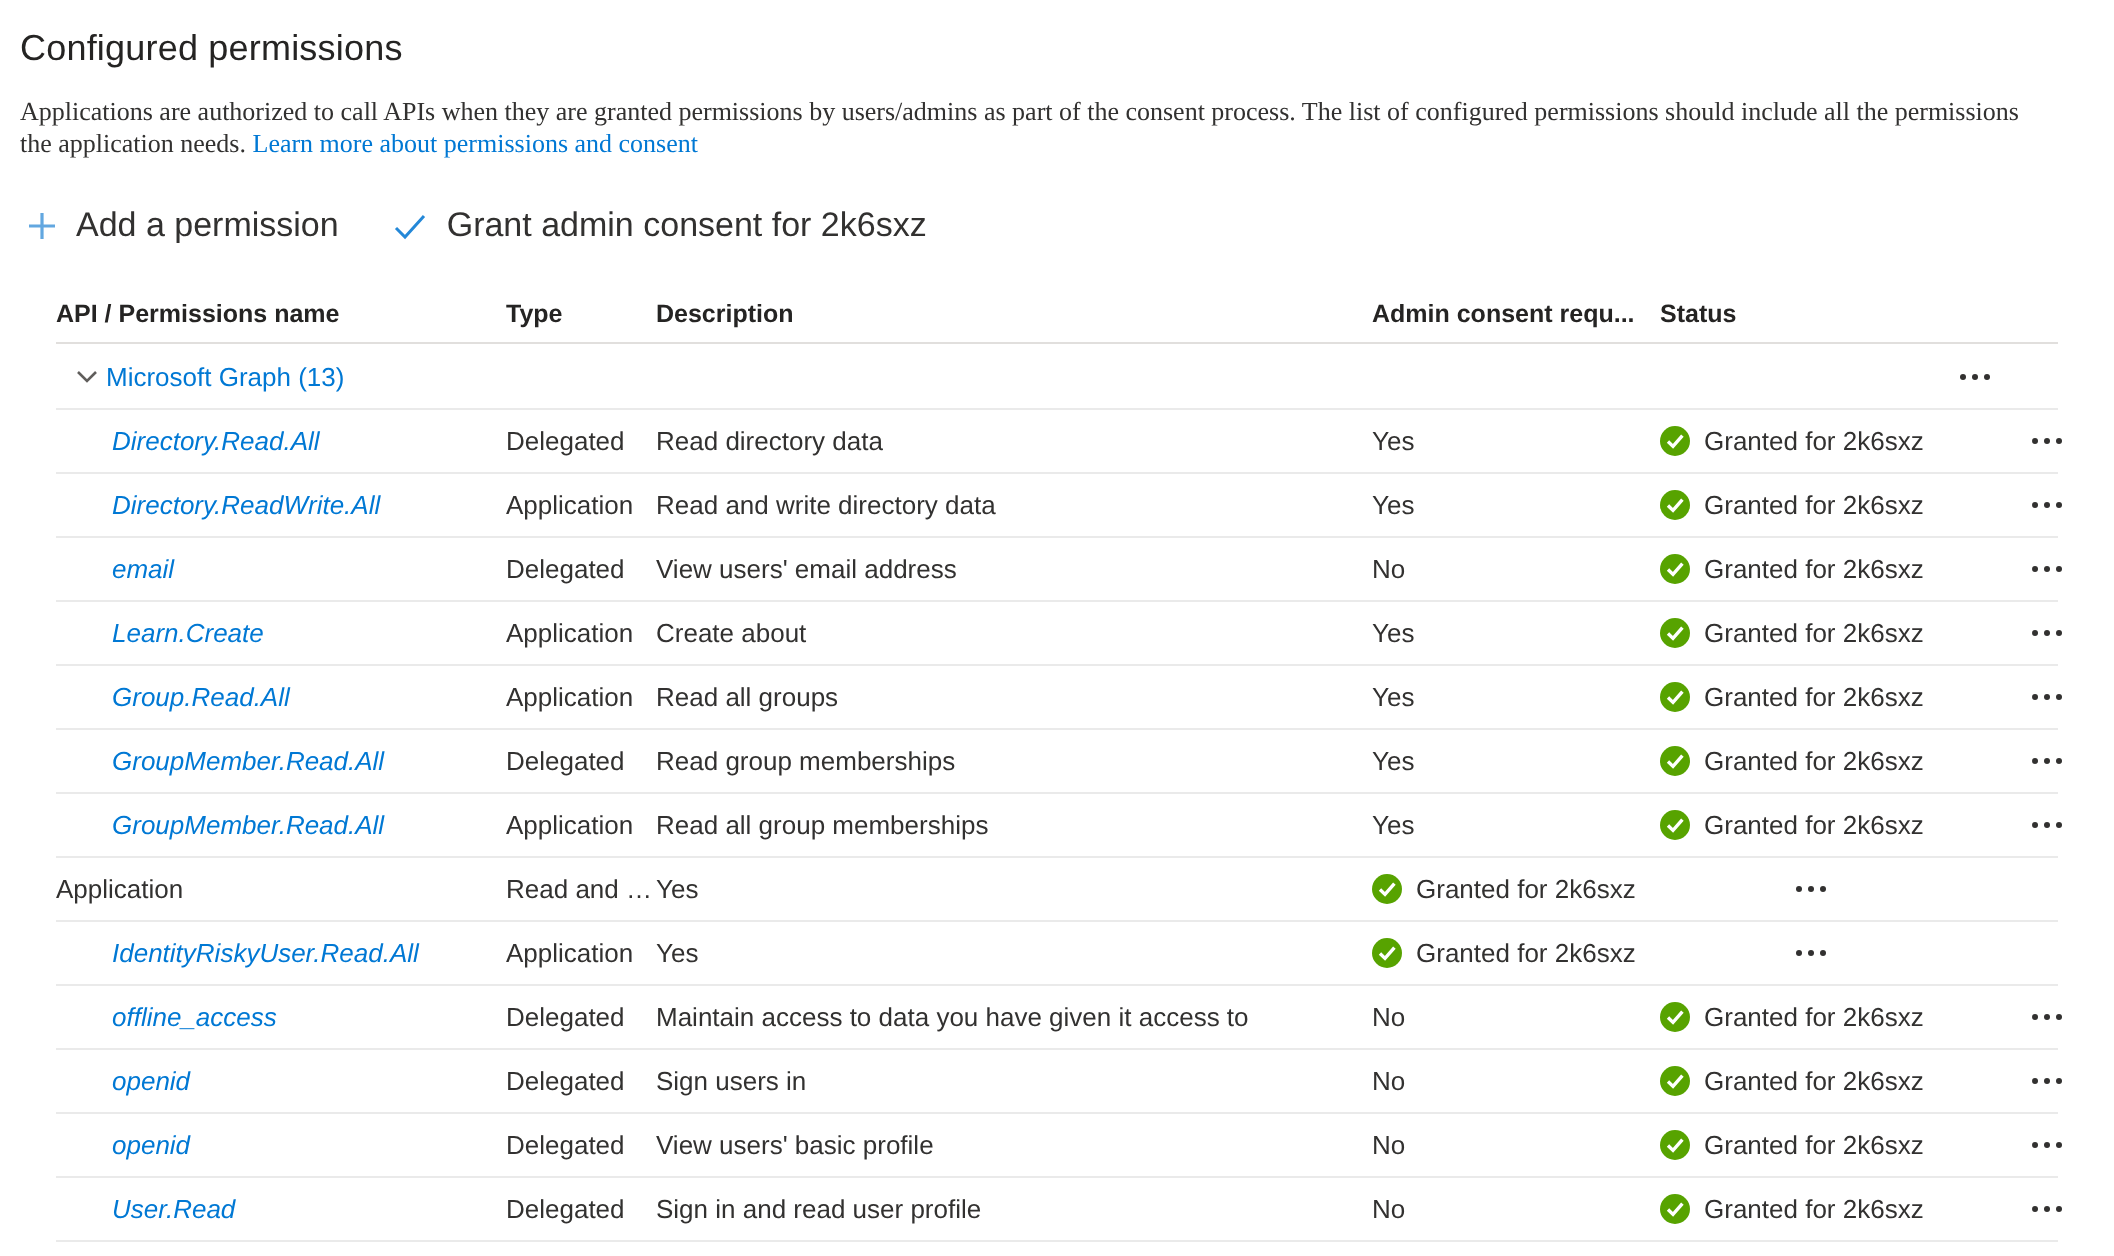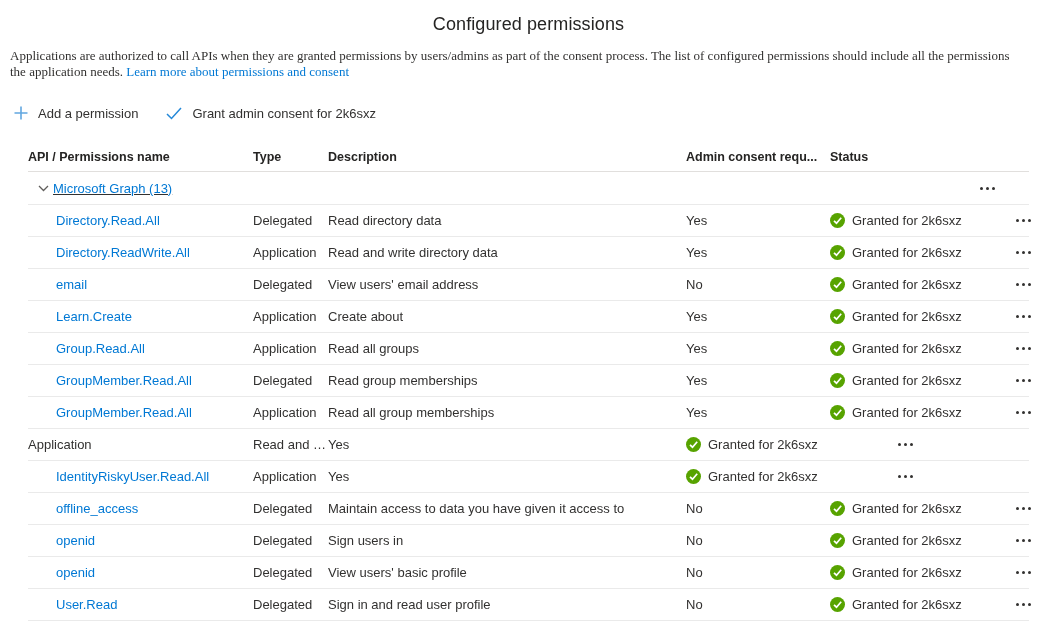--- a/index.html
+++ b/index.html
@@ -13,72 +13,71 @@
     overflow: hidden;
   }
   .container { padding: 14px 10px 0 10px; }
 
   h1.page-title {
     font-size: 18px;
     font-weight: 400;
     color: #252423;
     margin: 0 0 13px 0;
     letter-spacing: 0.1px;
-    text-align: center;
   }
 
   .desc {
     margin: 0 0 22px 0;
     line-height: 16px;
     max-width: 1004px;
     color: #323130;
     font-family: Liberation Serif, serif;
   }
   a.inline-link, a.perm-link, a.group-link {
     color: #0078d4;
     text-decoration: none;
     cursor: pointer;
   }
 
   
   .toolbar { display: flex; align-items: center; gap: 20px; margin: 0 0 14px 0; height: 22px; }
   .toolbar-btn {
     display: flex; align-items: center; gap: 10px;
     background: none; border: none; padding: 0 4px;
-    font-family: inherit; font-size: 13px; color: #323130; cursor: pointer;
+    font-family: inherit; font-size: 17px; color: #323130; cursor: pointer;
   }
   .toolbar-btn .tb-icon { display: inline-flex; align-items: center; }
 
   
   .table { margin: 18px; }
   .thead, .row {
     display: grid;
     grid-template-columns: 225px 75px 358px 144px 165px 70px;
     align-items: center;
   }
   .thead {
     height: 30px;
     border-bottom: 1px solid #e1dfdd;
     font-weight: 700;
     font-size: 12.5px;
     color: #252423;
   }
   .row { height: 32px; border-bottom: 1px solid #eaeaea; }
-  .row .c-name { padding-left: 28px; overflow: hidden; white-space: nowrap; }
+  .row .c-name { padding-left: 28px; overflow: hidden; white-space: nowrap; font-style: italic; }
   .cell { overflow: hidden; white-space: nowrap; text-overflow: ellipsis; }
 
   .group-row {
     display: grid;
     grid-template-columns: 1fr 70px;
     align-items: center;
     height: 33px;
     border-bottom: 1px solid #eaeaea;
     padding-left: 10px;
   }
-  .group-left { display: flex; align-items: center; gap: 4px; text-decoration: underline; }
+  .group-left { display: flex; align-items: center; gap: 4px; }
   .chev-btn { background: none; border: none; padding: 0; display: inline-flex; align-items: center; cursor: pointer; }
 
   .status-cell { display: flex; align-items: flex-end; gap: 7px; }
 
   .more-btn {
     background: none; border: none; cursor: pointer;
     display: flex; align-items: center; justify-content: center; gap: 3px;
     height: 100%; width: 100%; padding: 0 14px 0 0;
   }
   .dot { width: 3px; height: 3px; border-radius: 50%; background: #323130; display: inline-block; }

